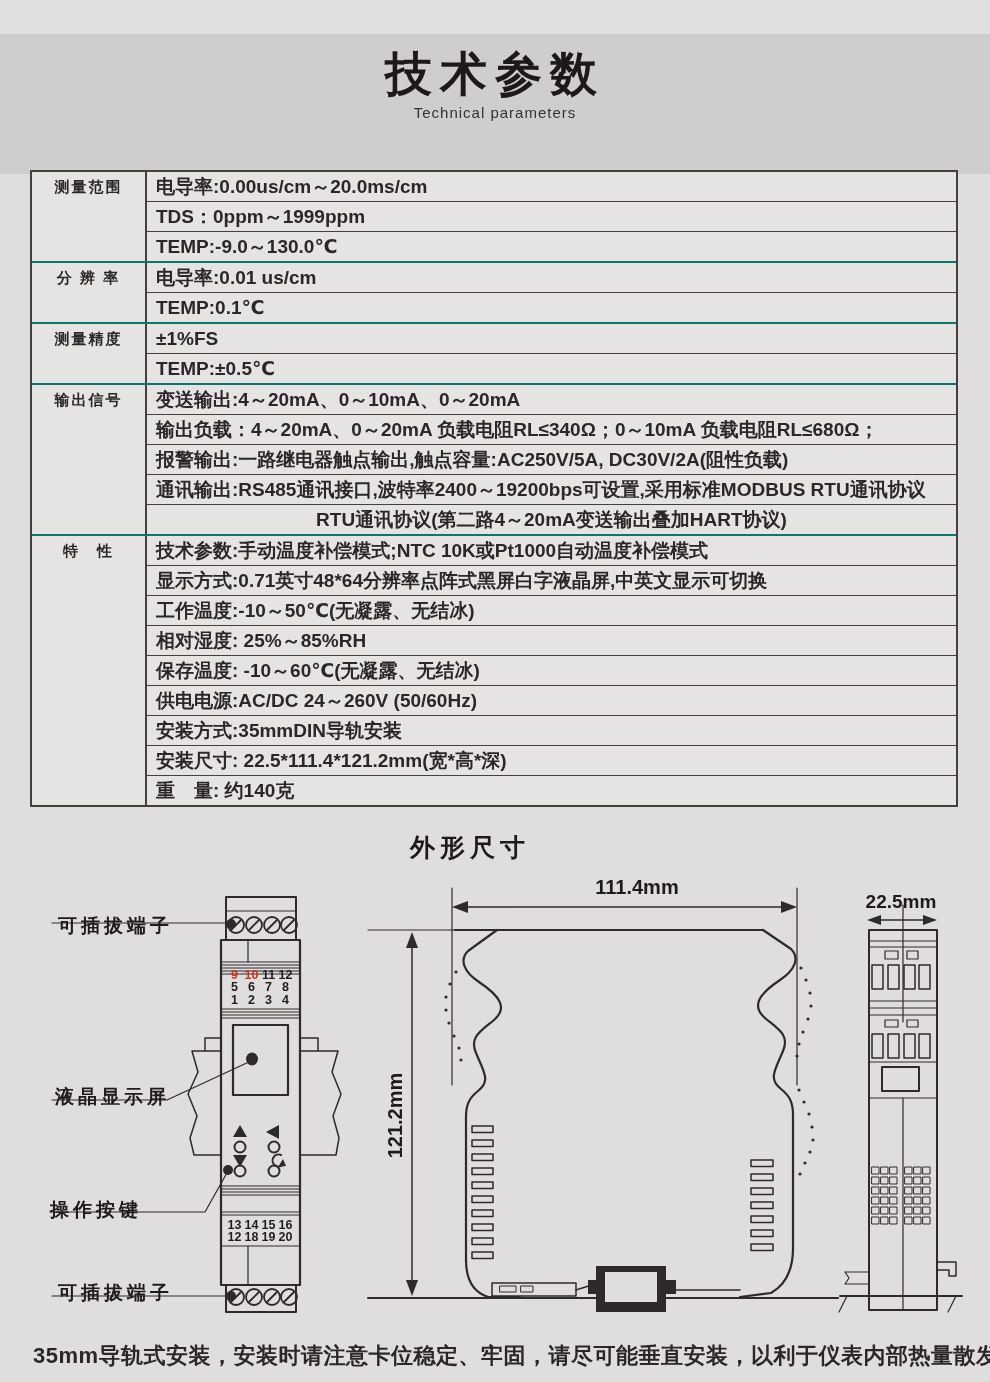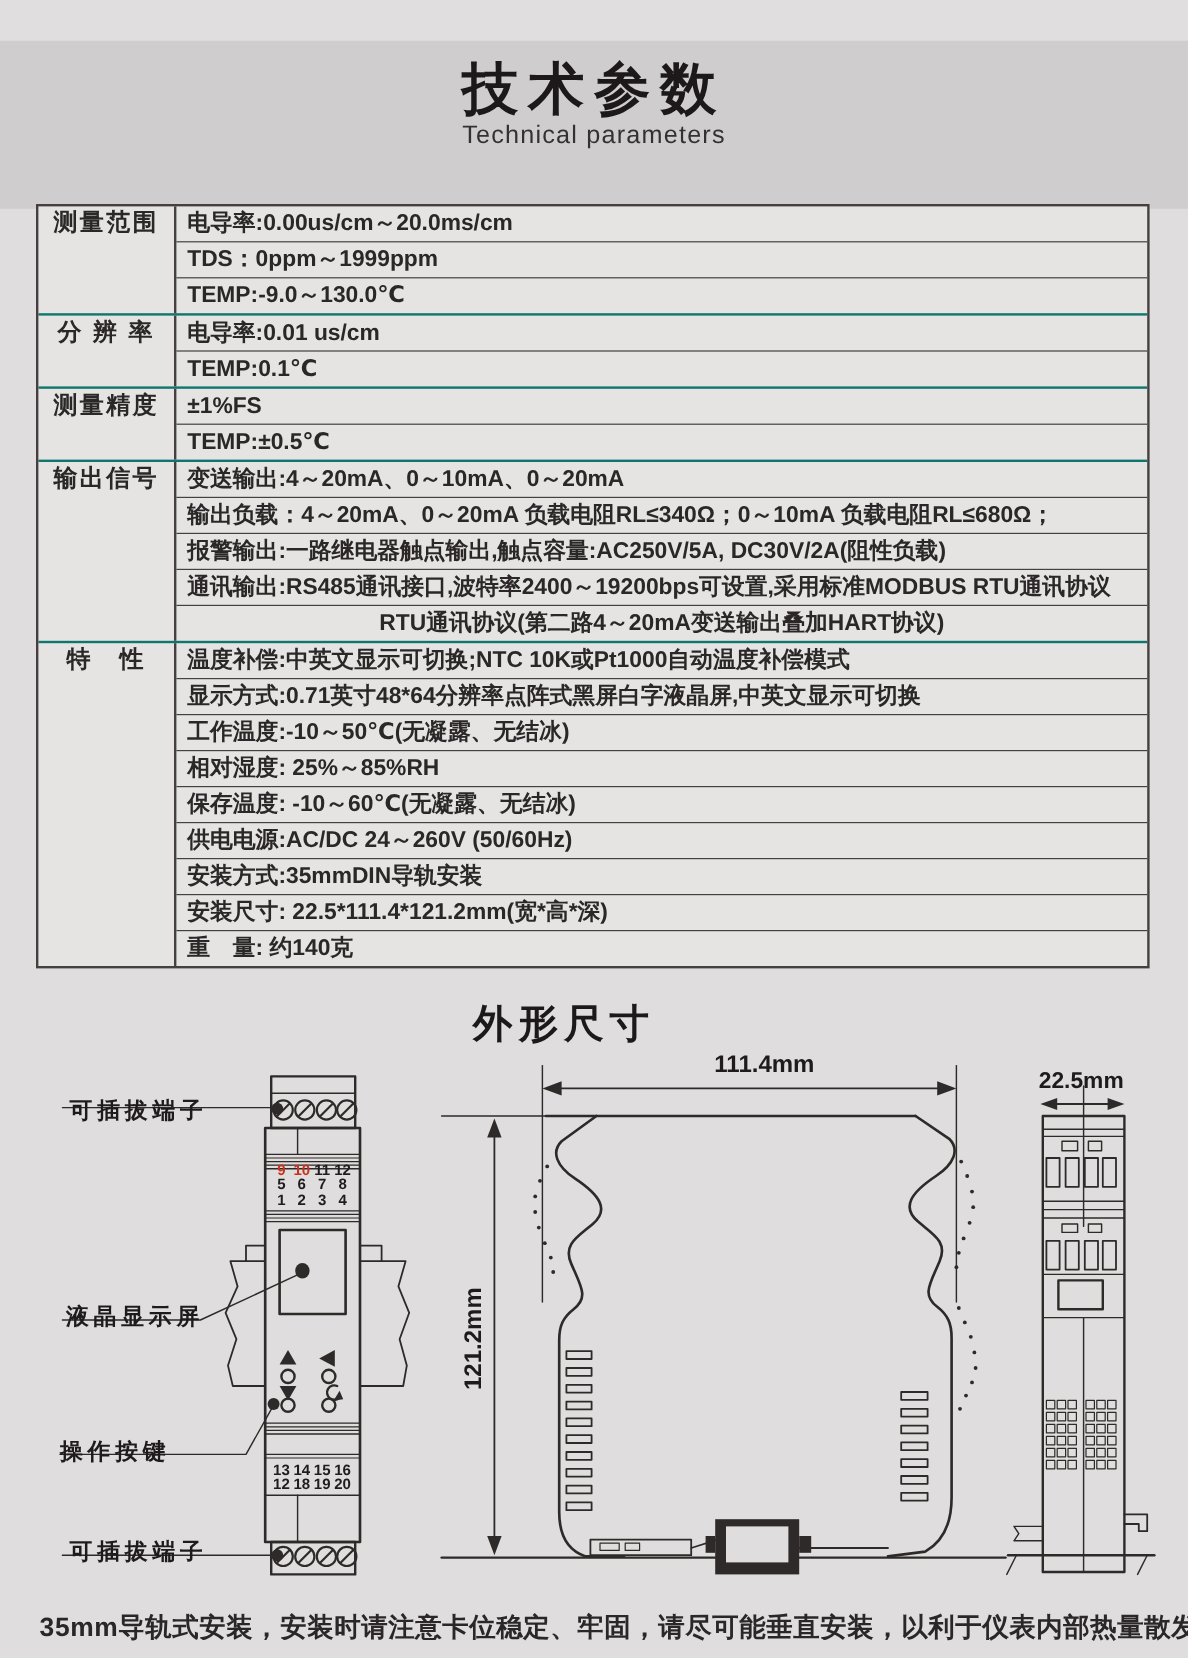--- a/index.html
+++ b/index.html
@@ -9,44 +9,44 @@
     font-family:"Liberation Sans","DejaVu Sans",sans-serif;
     color:#2b2728;
   }
   
   .top-strip{height:34px;background:#e0dede;}
   .header-band{height:140px;background:#cfcdcd;text-align:center;}
   .header-title{
     padding-top:14px;font-size:47px;font-weight:bold;letter-spacing:8px;
     color:#1d191a;line-height:52px;
   }
-  .header-subtitle{font-size:21px;color:#353132;letter-spacing:1px;line-height:26px;}
+  .header-subtitle{font-size:15px;color:#353132;letter-spacing:1px;line-height:26px;}
   
   .spec-table{
     position:absolute;left:30px;top:170px;width:928px;
     border:2px solid #45403f;background:#e6e4e3;box-sizing:border-box;
   }
   .group{display:flex;border-top:2px solid #0f766e;}
   .group:first-child{border-top:none;}
   .group-label{
     flex:0 0 113px;width:113px;border-right:2px solid #45403f;
     display:flex;justify-content:center;align-items:flex-start;
-    font-size:20px;font-weight:bold;letter-spacing:2px;line-height:29px;color:#2b2728;
+    font-size:15px;font-weight:bold;letter-spacing:2px;line-height:29px;color:#2b2728;
   }
   .rows{flex:1;display:flex;flex-direction:column;min-width:0;}
   .row{
     height:29px;line-height:29px;border-top:1px solid #45403f;
     padding-left:9px;font-size:19px;font-weight:bold;white-space:nowrap;overflow:hidden;
   }
   .row:first-child{border-top:none;}
   .row.center{text-align:center;padding-left:0;}
   
   .section-title{
     position:absolute;top:831px;left:0;width:940px;text-align:center;
-    font-size:33px;font-weight:bold;letter-spacing:5px;color:#1d191a;
+    font-size:25px;font-weight:bold;letter-spacing:5px;color:#1d191a;
   }
   .dwg-label{
     position:absolute;font-size:19px;font-weight:bold;letter-spacing:4px;color:#1f1b1c;margin-top:12px;
   }
   .dim-label{
     position:absolute;font-size:20px;font-weight:bold;color:#1f1b1c;text-align:center;
   }
   .dim-label.rot{transform:rotate(-90deg);}
   .drawings{position:absolute;left:0;top:868px;width:990px;height:452px;}
   
@@ -103,21 +103,21 @@
       <div class="row">输出负载：4～20mA、0～20mA 负载电阻RL≤340Ω；0～10mA 负载电阻RL≤680Ω；</div>
       <div class="row">报警输出:一路继电器触点输出,触点容量:AC250V/5A, DC30V/2A(阻性负载)</div>
       <div class="row">通讯输出:RS485通讯接口,波特率2400～19200bps可设置,采用标准MODBUS RTU通讯协议</div>
       <div class="row center">RTU通讯协议(第二路4～20mA变送输出叠加HART协议)</div>
     </div>
   </div>
 
   <div class="group">
     <div class="group-label">特　性</div>
     <div class="rows">
-      <div class="row">温度补偿:中英文显示可切换;NTC 10K或Pt1000自动温度补偿模式</div>
+      <div class="row">技术参数:手动温度补偿模式;NTC 10K或Pt1000自动温度补偿模式</div>
       <div class="row">显示方式:0.71英寸48*64分辨率点阵式黑屏白字液晶屏,中英文显示可切换</div>
       <div class="row">工作温度:-10～50℃(无凝露、无结冰)</div>
       <div class="row">相对湿度: 25%～85%RH</div>
       <div class="row">保存温度: -10～60℃(无凝露、无结冰)</div>
       <div class="row">供电电源:AC/DC 24～260V (50/60Hz)</div>
       <div class="row">安装方式:35mmDIN导轨安装</div>
       <div class="row">安装尺寸: 22.5*111.4*121.2mm(宽*高*深)</div>
       <div class="row">重　量: 约140克</div>
     </div>
   </div>

